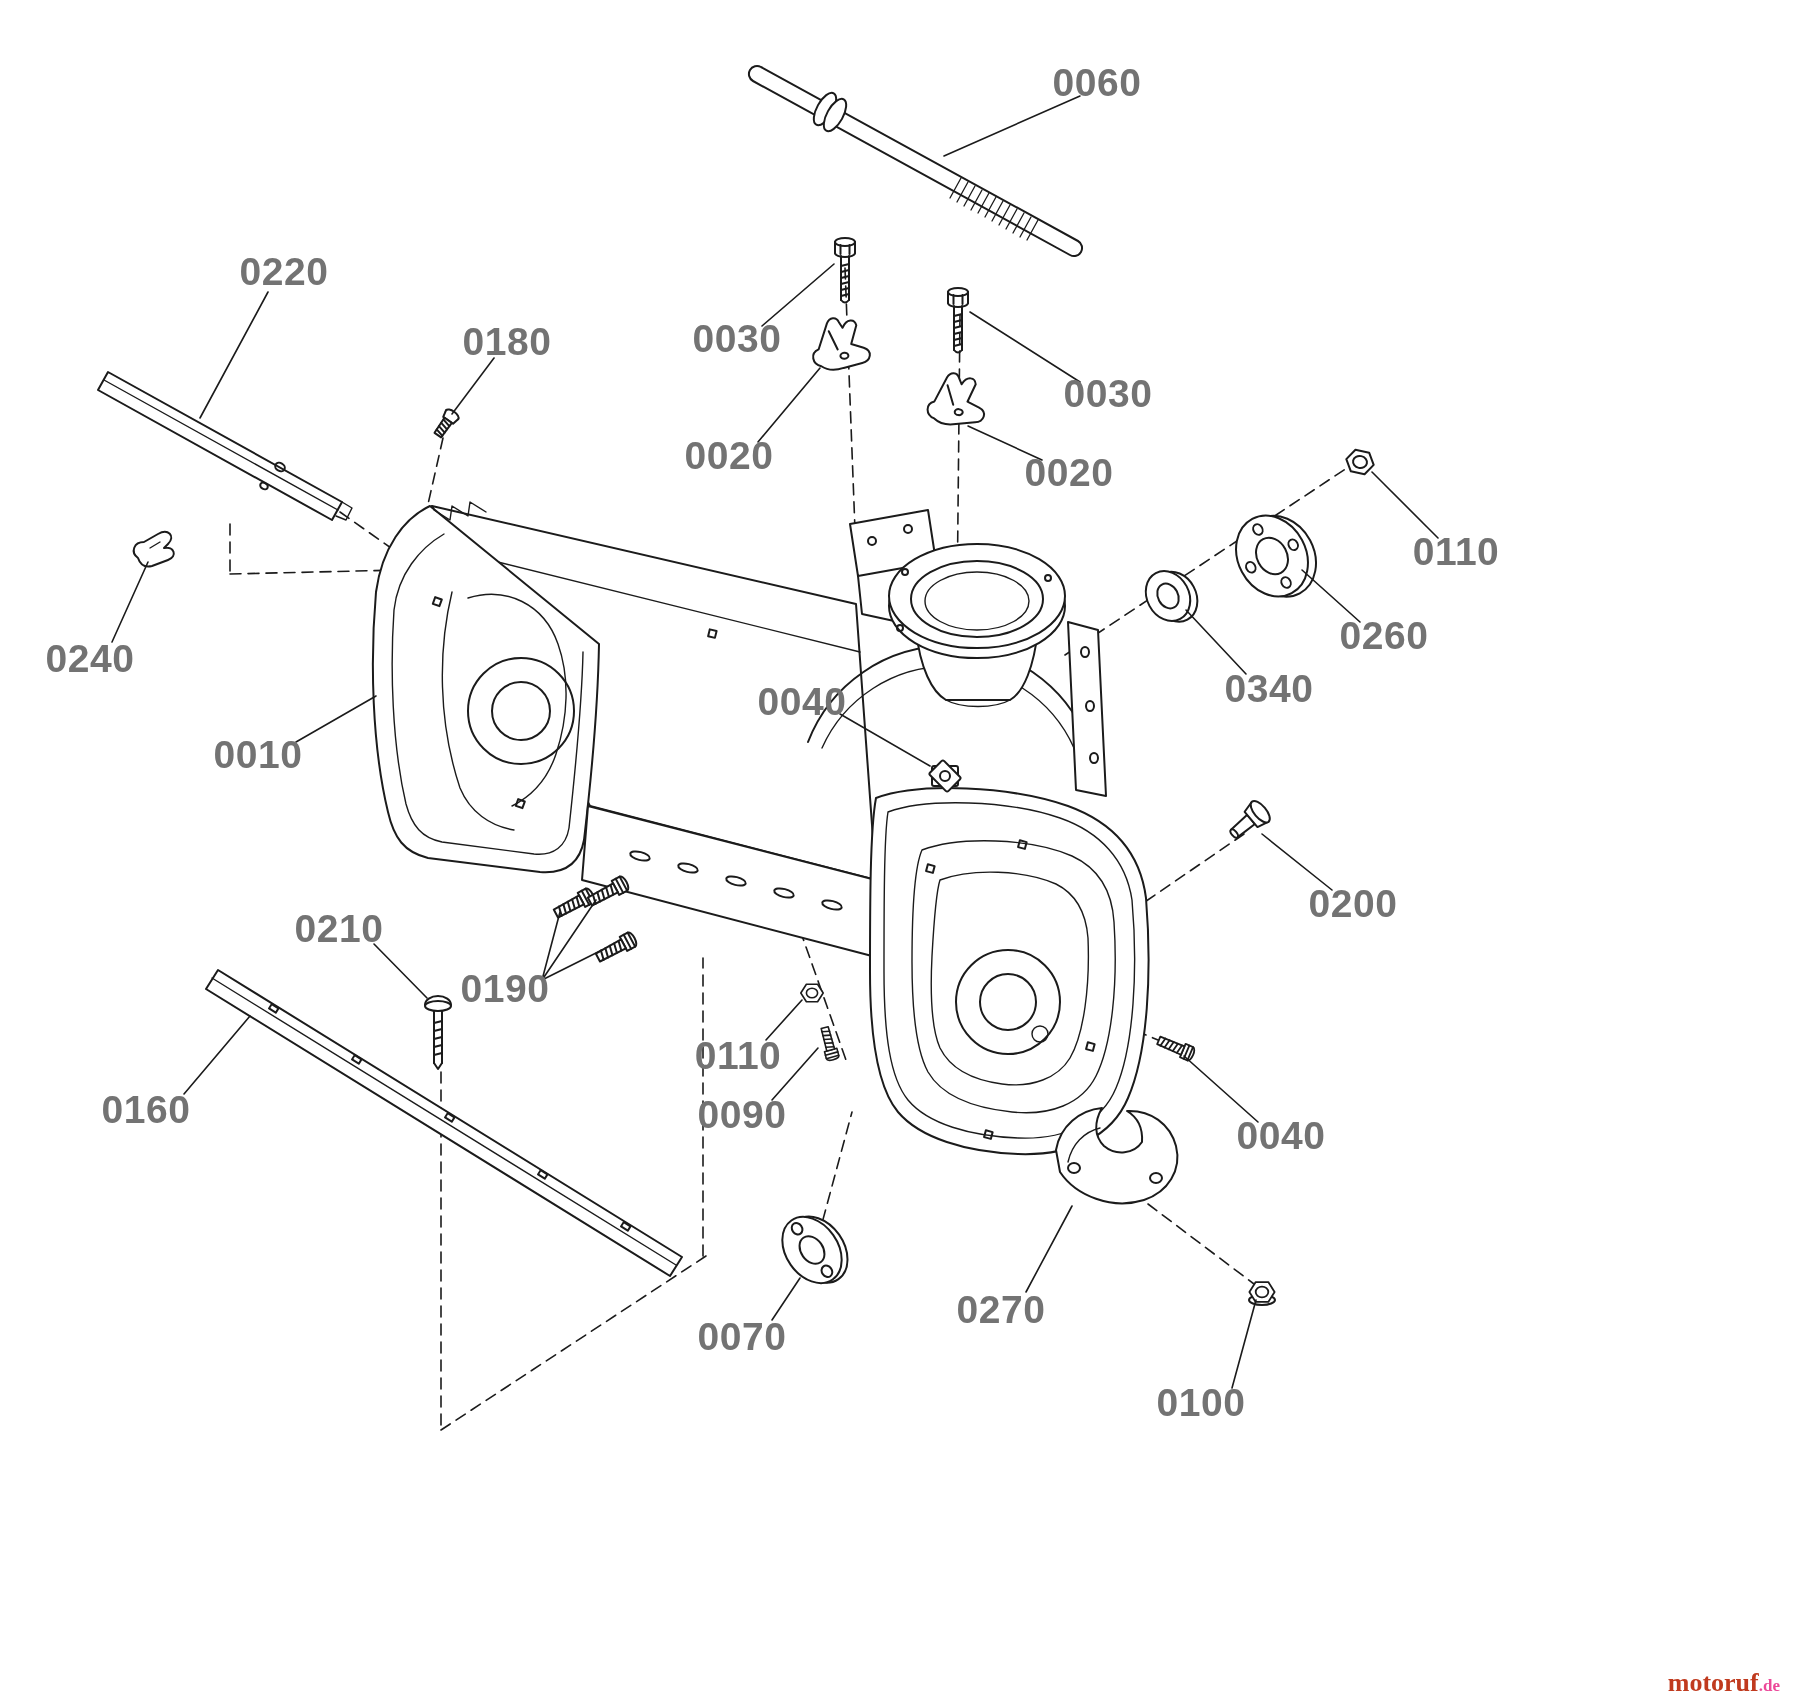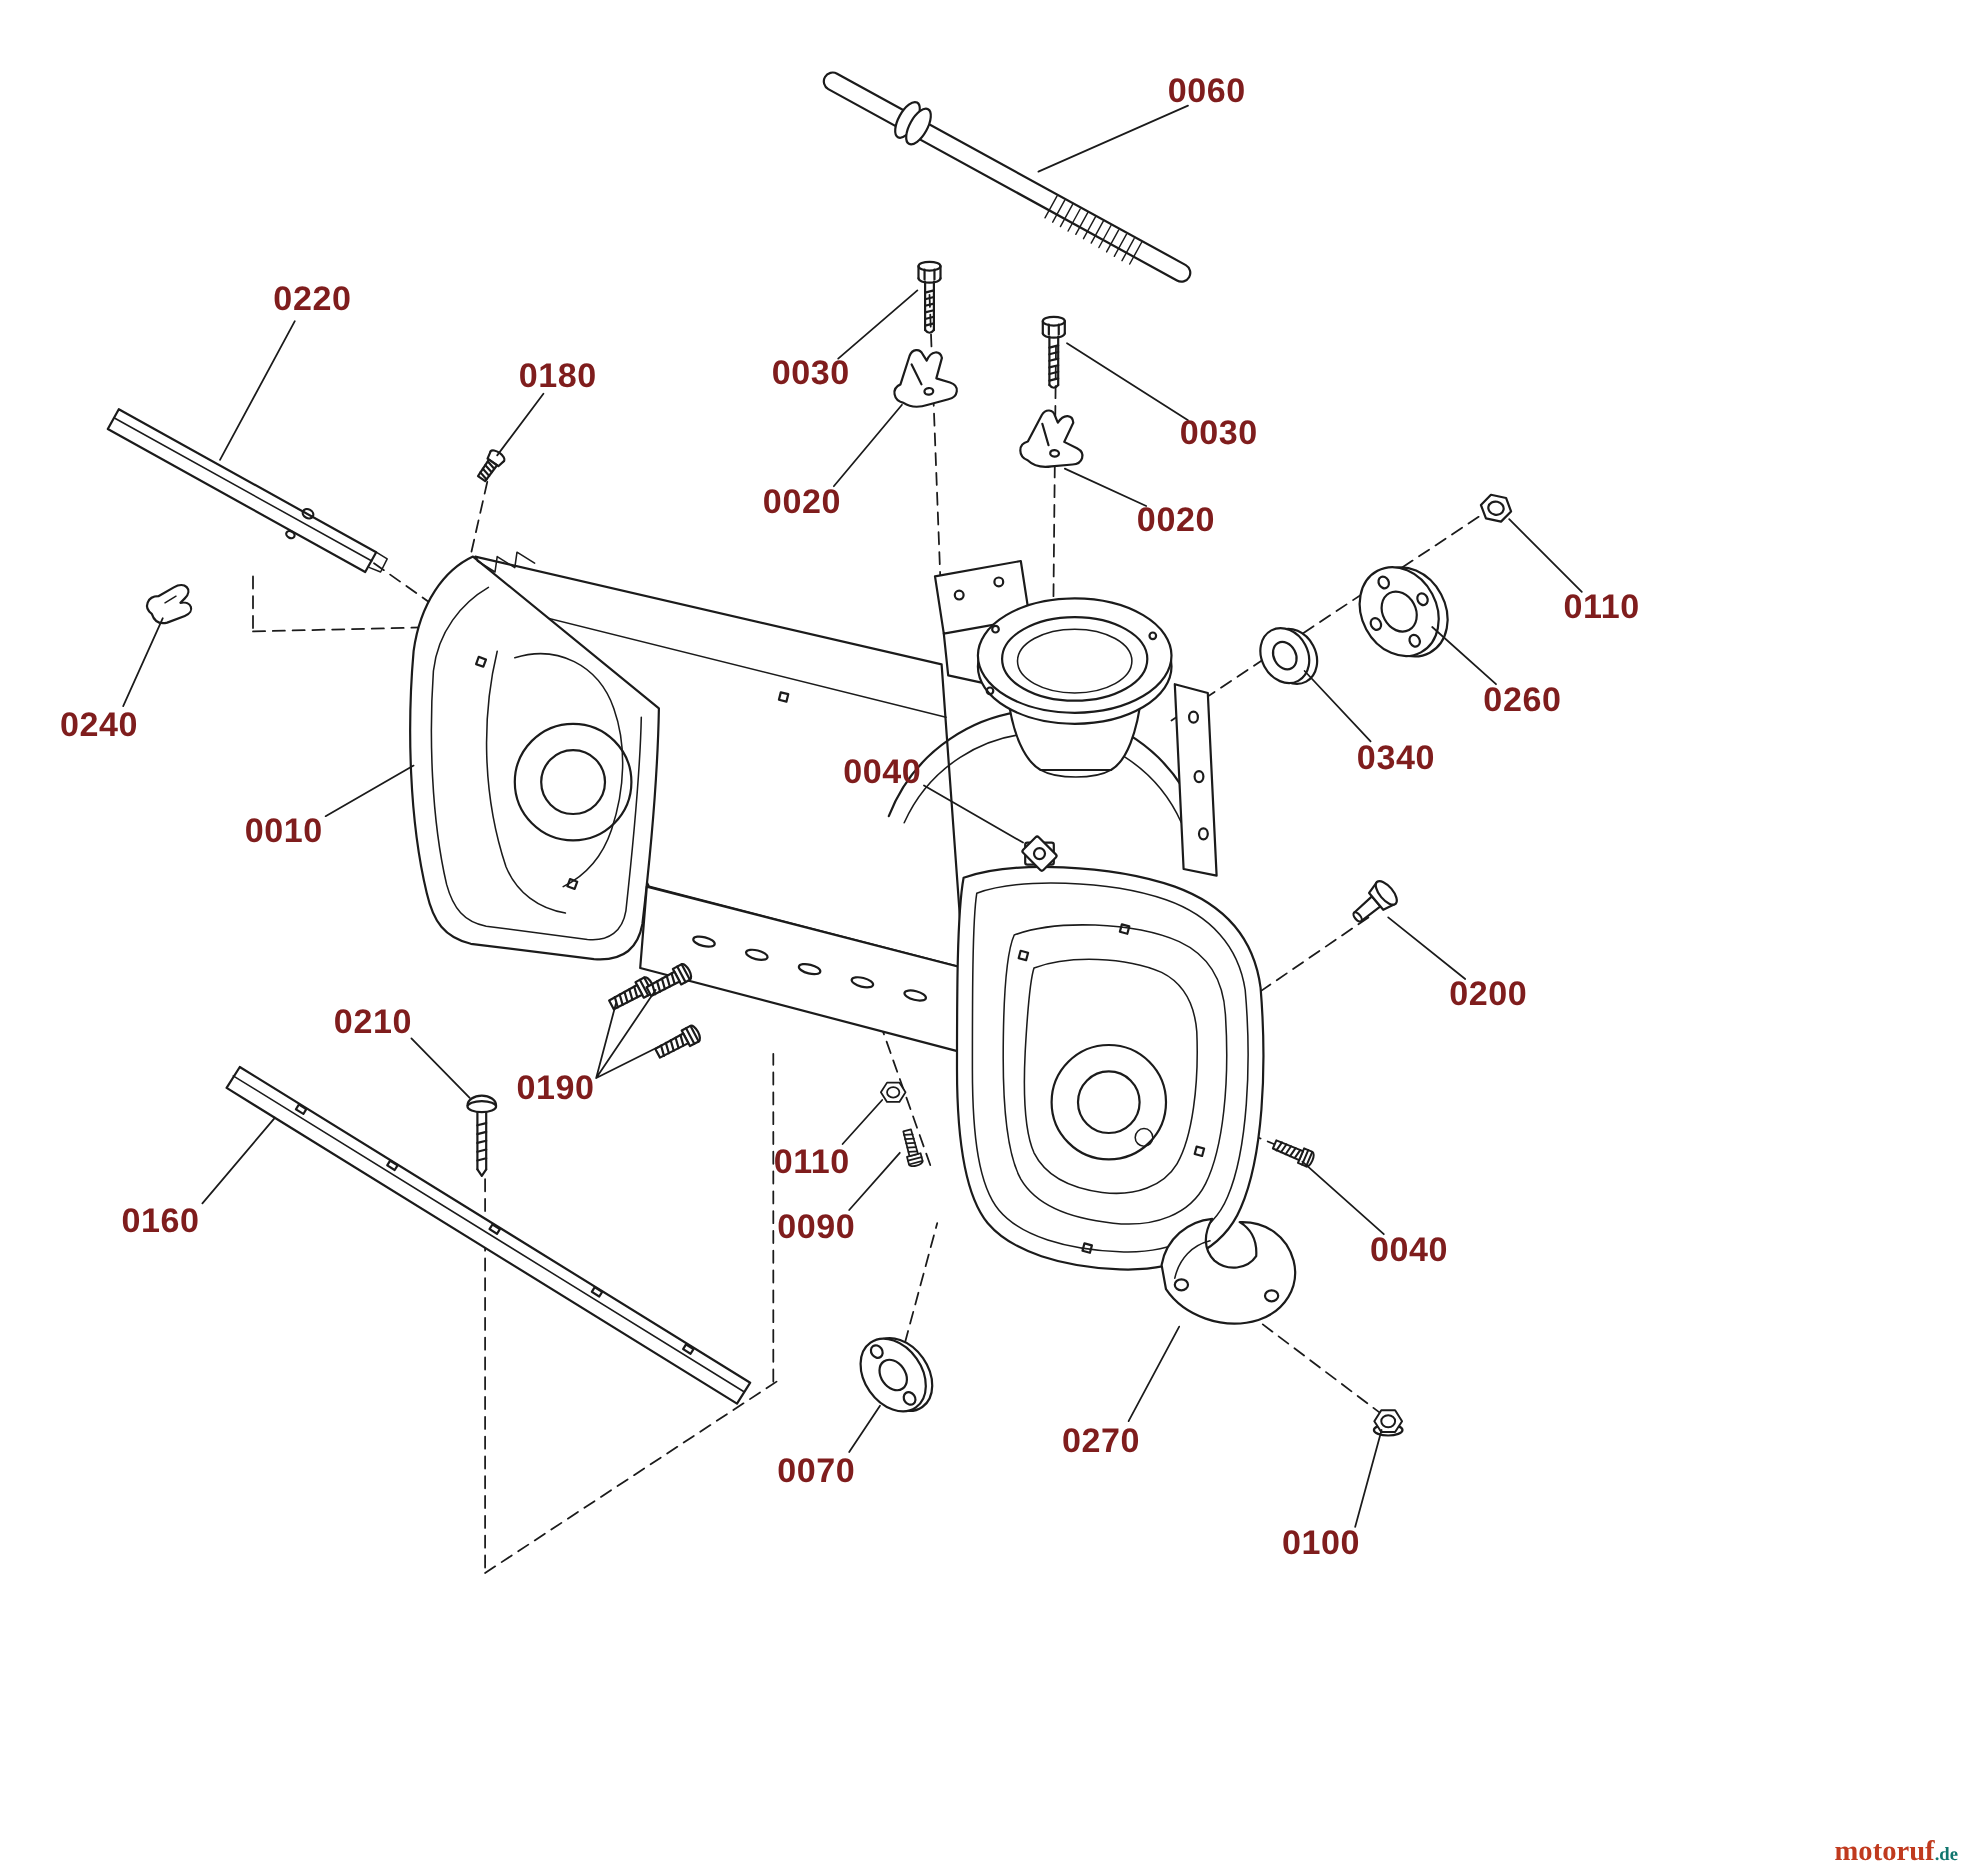--- a/index.html
+++ b/index.html
@@ -1,25 +1,25 @@
 <!DOCTYPE html>
 <html><head>
 <meta charset="utf-8">
 <style>
   html,body{margin:0;padding:0}
   body{width:1800px;height:1704px;background:#fff;position:relative;overflow:hidden;
        font-family:"Liberation Sans",sans-serif}
   .canvas{position:absolute;inset:0}
   svg.drawing{position:absolute;left:0;top:0}
-  .plabel{position:absolute;transform:translate(-50%,-50%);font-weight:bold;font-size:31px;
-          color:#7f1d1d;white-space:nowrap;letter-spacing:.5px}
+  .plabel{position:absolute;transform:translate(-50%,-50%);font-weight:bold;font-size:39px;
+          color:#737373;white-space:nowrap;letter-spacing:.5px}
   .watermark{position:absolute;right:20px;bottom:8px;font-family:"Liberation Serif",serif;
              font-weight:bold;line-height:1;text-decoration:none}
   .wm-main{font-size:26px;color:#c03a1e}
-  .wm-suffix{font-size:17px;color:#0f766e}
+  .wm-suffix{font-size:17px;color:#ec4899}
 </style>
 </head>
 <body>
 
 <div class="canvas">
 
 <svg class="drawing" width="1800" height="1704" viewBox="0 0 1800 1704" xmlns="http://www.w3.org/2000/svg">
 
   <defs>
     <g id="boltv">

